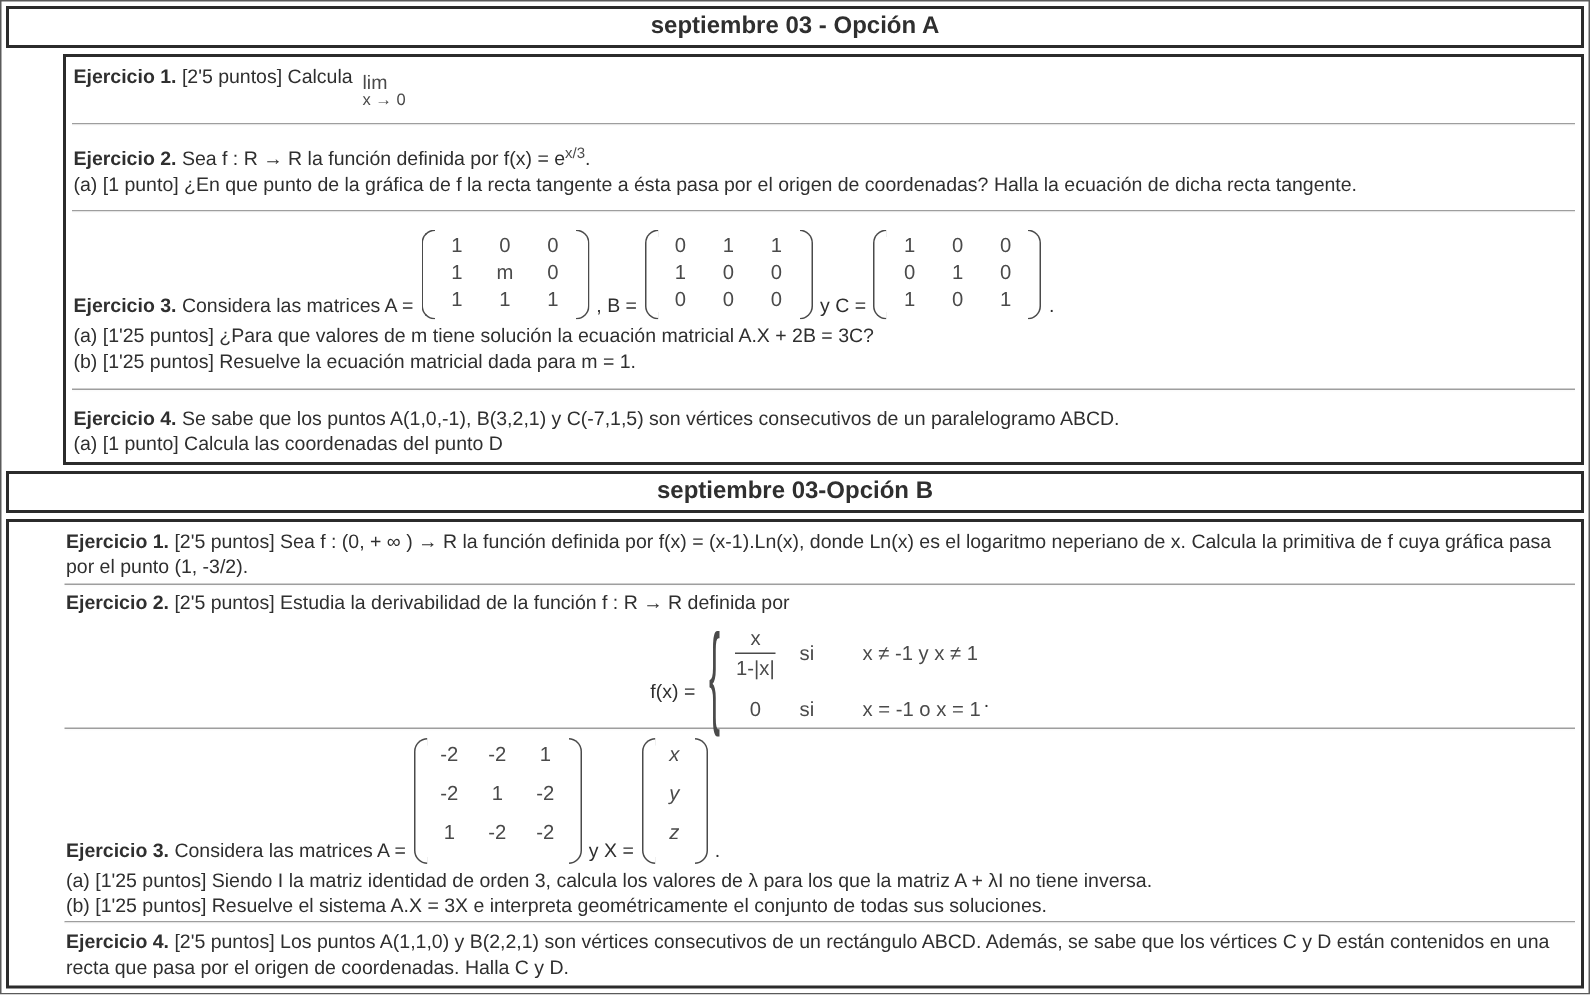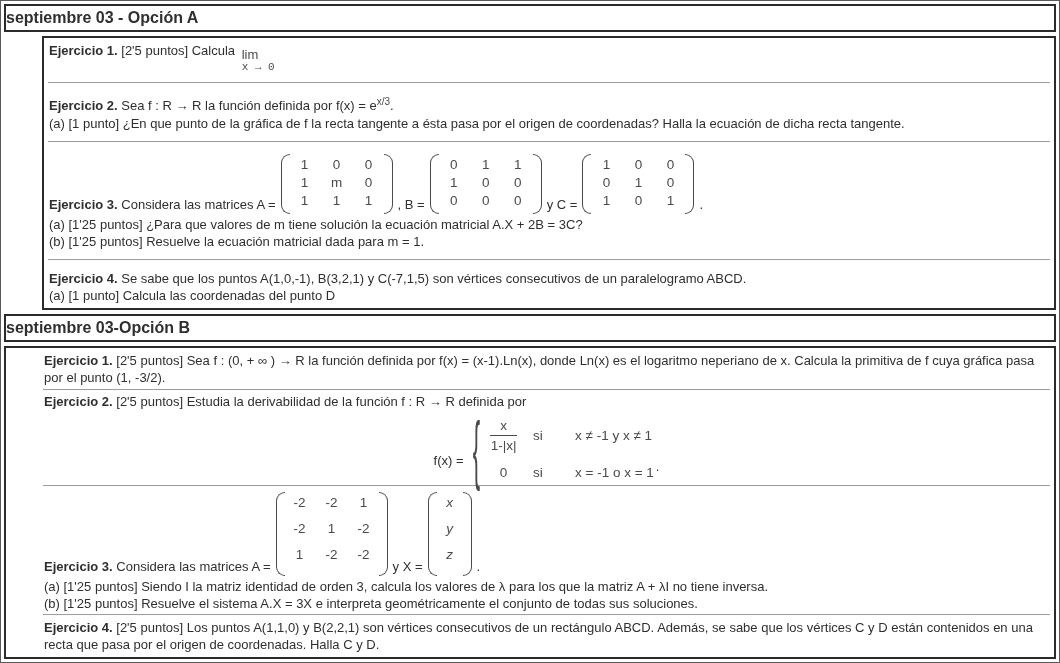--- a/index.html
+++ b/index.html
@@ -8,21 +8,21 @@
     width: 1060px; height: 663px;
     border: 1px solid #5a5a5a;
     padding: 3px;
     display: flex; flex-direction: column; gap: 4px;
     font-family: "Liberation Sans", sans-serif;
     font-size: 13px; color: #2f2f2f;
     overflow: hidden; background: #fff;
   }
   .title-box {
     border: 2px solid #2b2b2b;
-    font-weight: bold; font-size: 16px;
+    text-align: center; font-weight: bold; font-size: 16px;
     padding: 3px 0; flex: 0 0 auto; line-height: 18px;
   }
   .content-box {
     border: 2px solid #2b2b2b;
     padding: 2px 4px;
     display: flex; flex-direction: column; justify-content: space-between;
   }
   .content-a { flex: 0 0 274px; margin-left: 38px; }
   .content-b { flex: 1 1 auto; padding-left: 37px; }
   .sect { padding: 2px 1px; }
@@ -33,21 +33,21 @@
   }
   .line { line-height: 17px; }
   b { font-weight: bold; }
   sup { font-size: 10px; color: #4a4a4a; }
 
   
   .limstack {
     display: inline-flex; flex-direction: column; align-items: flex-start;
     vertical-align: -4px; line-height: 12px; margin: 0 3px; color: #4a4a4a;
   }
-  .limstack .bot { font-size: 11px; font-family: Liberation Mono, monospace; }
+  .limstack .bot { font-size: 11px; }
 
   
   .mline { display: flex; align-items: flex-end; gap: 5px; padding: 2px 0; flex-wrap: nowrap; }
   .mline .txt { margin-bottom: 2px; white-space: nowrap; }
   .matrix { display: inline-flex; align-items: stretch; }
   .paren-l { width: 9px; border: 1px solid #4a4a4a; border-right: none; border-radius: 13px 0 0 13px; }
   .paren-r { width: 9px; border: 1px solid #4a4a4a; border-left: none; border-radius: 0 13px 13px 0; }
   .mgrid {
     display: grid; align-content: center; justify-items: center;
     column-gap: 12px; padding: 3px 5px; color: #4a4a4a; font-size: 13.5px;

